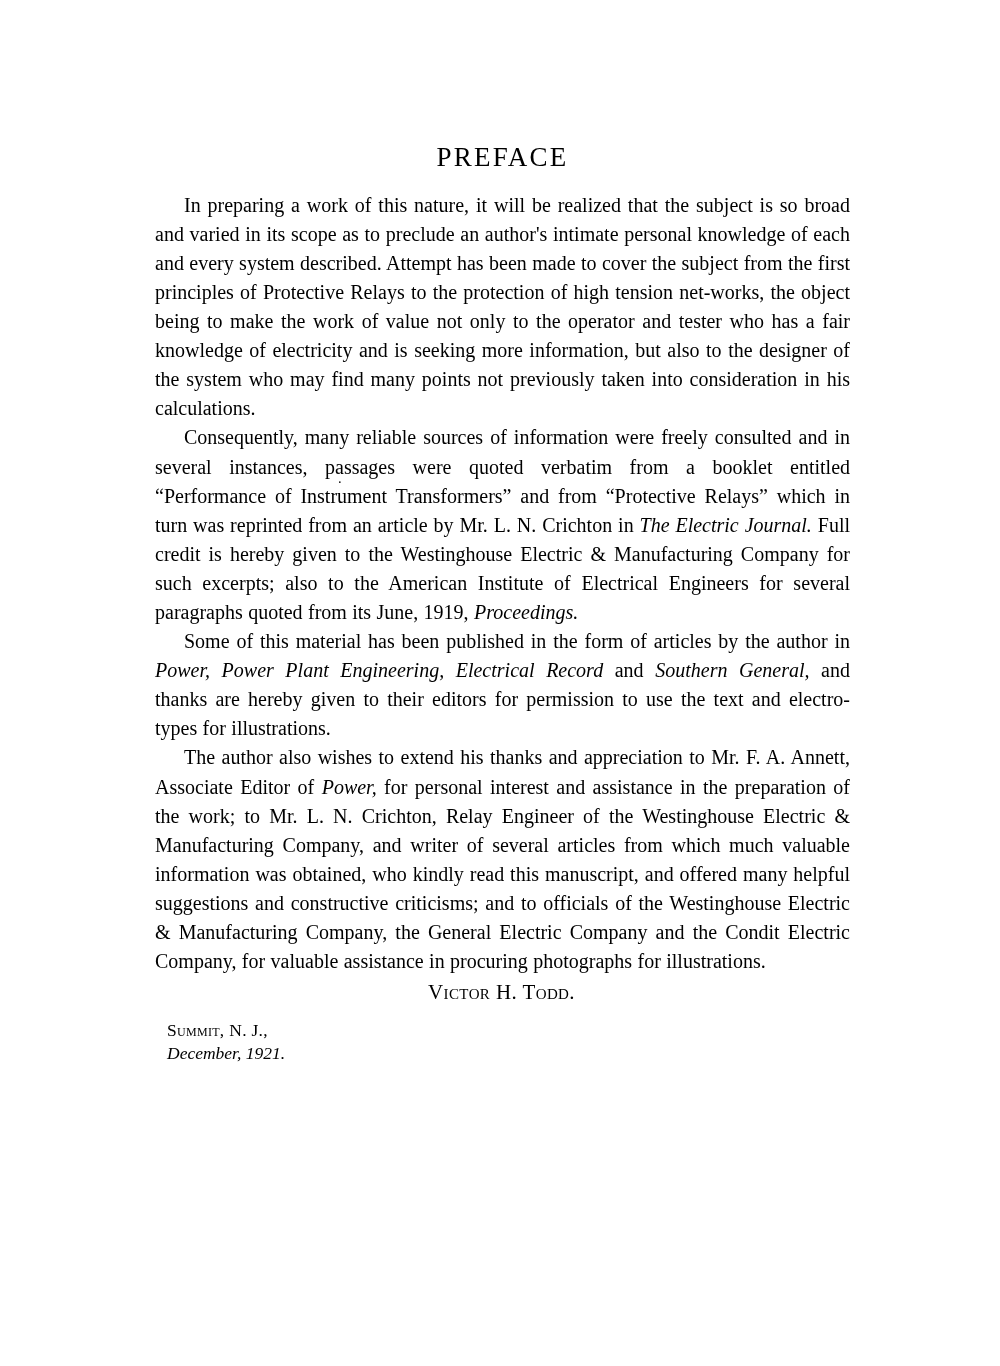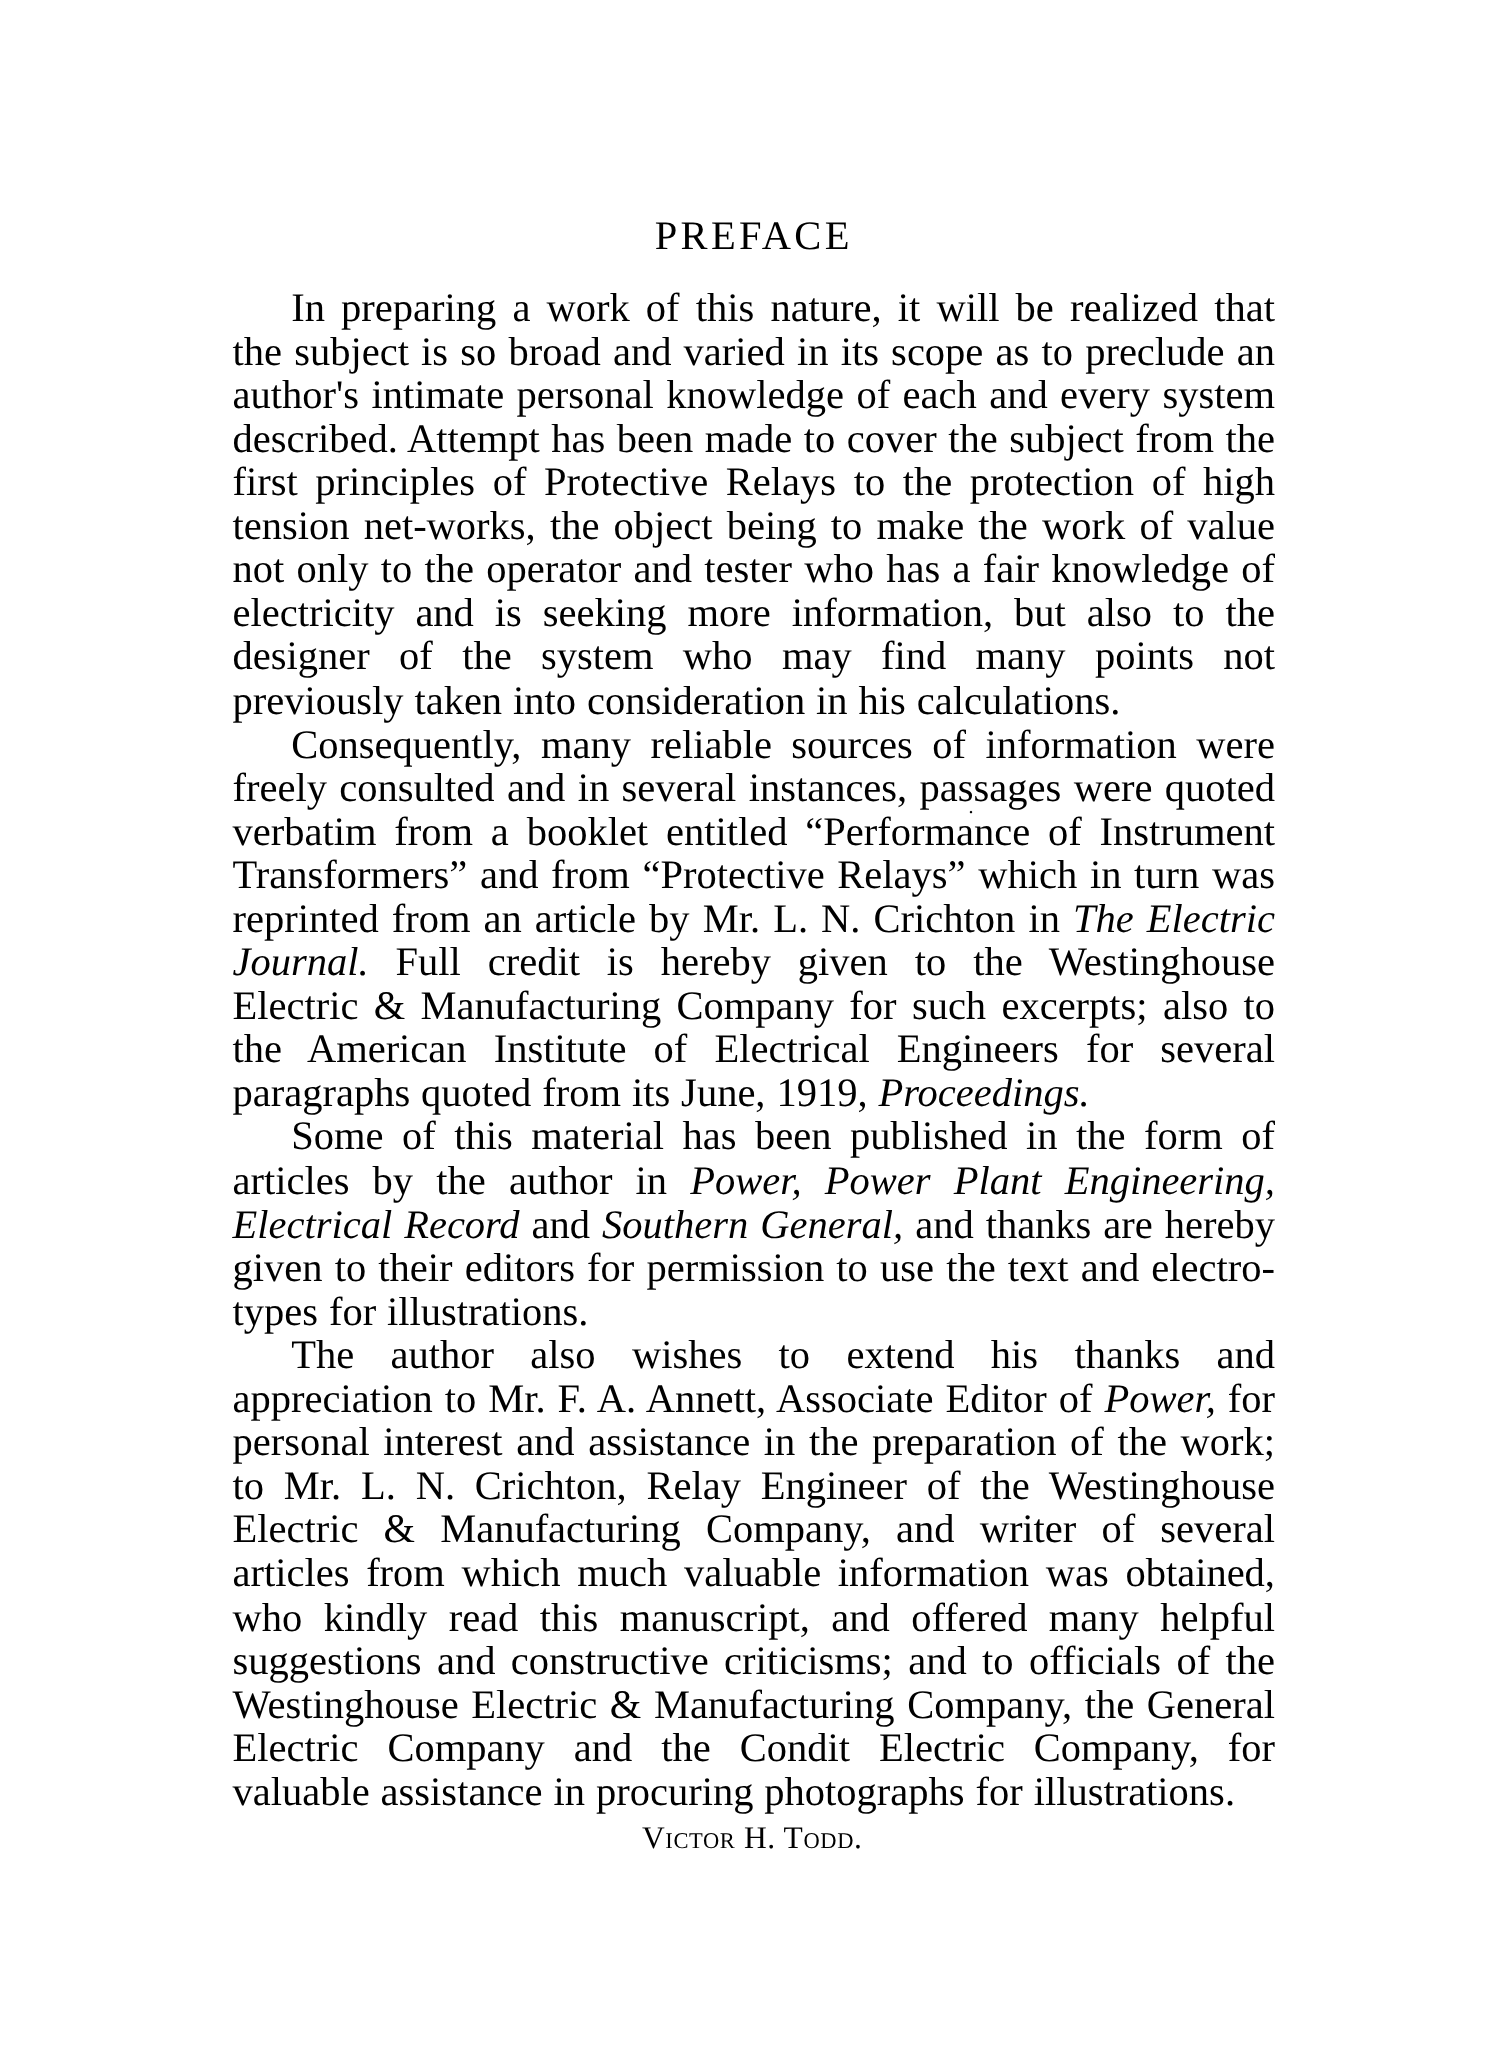--- a/index.html
+++ b/index.html
@@ -27,21 +27,21 @@
   }
   .page-heading {
     font-size: 27px;
     letter-spacing: 2.2px;
     text-align: center;
     font-weight: normal;
     margin: 0 0 18px 0;
     line-height: 1.1;
   }
   p.body-par {
-    font-size: 27px;
+    font-size: 20px;
     line-height: 29.1px;
     text-align: justify;
     text-align-last: left;
     margin: 0;
     text-indent: 1.45em;
     word-spacing: 0.02em;
     -webkit-hyphens: none;
     hyphens: none;
   }
   .ital {
@@ -111,17 +111,21 @@
       <p class="body-par">In preparing a work of this nature, it will be realized that the subject is so broad and varied in its scope as to preclude an author's intimate personal knowledge of each and every system described.  Attempt has been made to cover the subject from the first principles of Protective Relays to the protection of high tension net-works, the object being to make the work of value not only to the operator and tester who has a fair knowledge of electricity and is seeking more information, but also to the designer of the system who may find many points not previously taken into consideration in his calculations.</p>
       <p class="body-par">Consequently, many reliable sources of information were freely consulted and in several instances,<span class="stray-mark"></span> passages were quoted verbatim from a booklet entitled “Performance of Instrument Transformers” and from “Protective Relays” which in turn was reprinted from an article by Mr. L. N. Crichton in <span class="ital">The Electric Journal.</span>  Full credit is hereby given to the Westinghouse Electric &amp; Manufacturing Company for such excerpts; also to the American Institute of Electrical Engineers for several paragraphs quoted from its June, 1919, <span class="ital">Proceedings.</span></p>
       <p class="body-par">Some of this material has been published in the form of articles by the author in <span class="ital">Power, Power Plant Engineering, Electrical Record</span> and <span class="ital">Southern General,</span> and thanks are hereby given to their editors for permission to use the text and electro-types for illustrations.</p>
       <p class="body-par">The author also wishes to extend his thanks and appreciation to Mr. F. A. Annett, Associate Editor of <span class="ital">Power,</span> for personal interest and assistance in the preparation of the work; to Mr. L. N. Crichton, Relay Engineer of the Westinghouse Electric &amp; Manufacturing Company, and writer of several articles from which much valuable information was obtained, who kindly read this manuscript, and offered many helpful suggestions and constructive criticisms; and to officials of the Westinghouse Electric &amp; Manufacturing Company, the General Electric Company and the Condit Electric Company, for valuable assistance in procuring photographs for illustrations.</p>
     </div>
 
     <p class="signature">
       <span class="smallcaps">Victor H. Todd.</span>
     </p>
 
+    <div class="colophon">
+      <span class="place smallcaps">Summit, N. J.,</span>
+      <span class="date">December, 1921.</span>
+    </div>
 
   </div>
 
 
 </div>
 
 </body></html>

